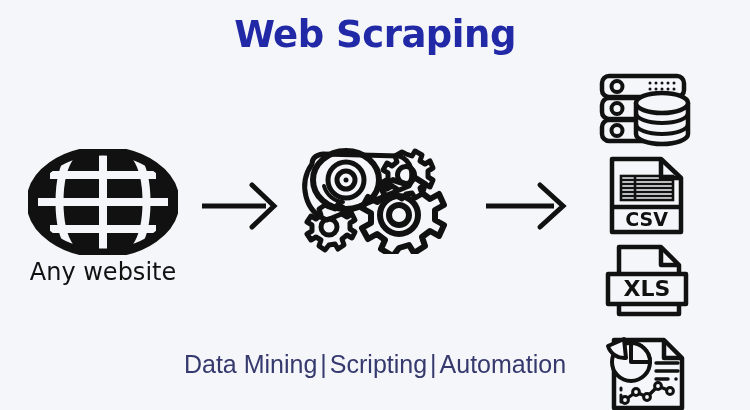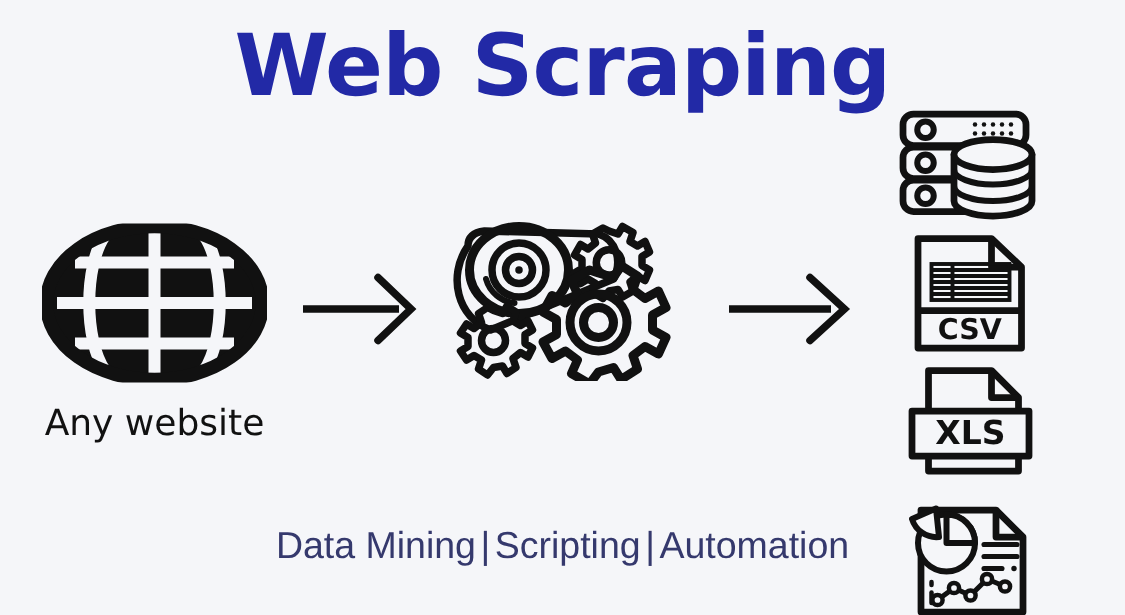--- a/index.html
+++ b/index.html
@@ -20,21 +20,21 @@
   }
 
   
   #title {
     position: absolute;
     left: 0;
     top: 16px;
     width: 750px;
     text-align: center;
     font-family: "DejaVu Sans", sans-serif;
-    font-size: 57px;
+    font-size: 37px;
     font-weight: 700;
     letter-spacing: -0.5px;
     color: #2229a6;
     line-height: 1;
     white-space: nowrap;
   }
 
   
   #source-block {
     position: absolute;
@@ -44,21 +44,21 @@
     text-align: center;
   }
   #globe-icon-wrap {
     width: 190px;
     height: 108px;
     display: flex;
     align-items: center;
     justify-content: center;
   }
   #source-label {
-    margin-top: 13px;
+    margin-top: 3px;
     font-family: "DejaVu Sans", sans-serif;
     font-size: 24px;
     font-weight: 400;
     color: #111111;
     line-height: 1.1;
     white-space: nowrap;
   }
 
   
   .arrow {

